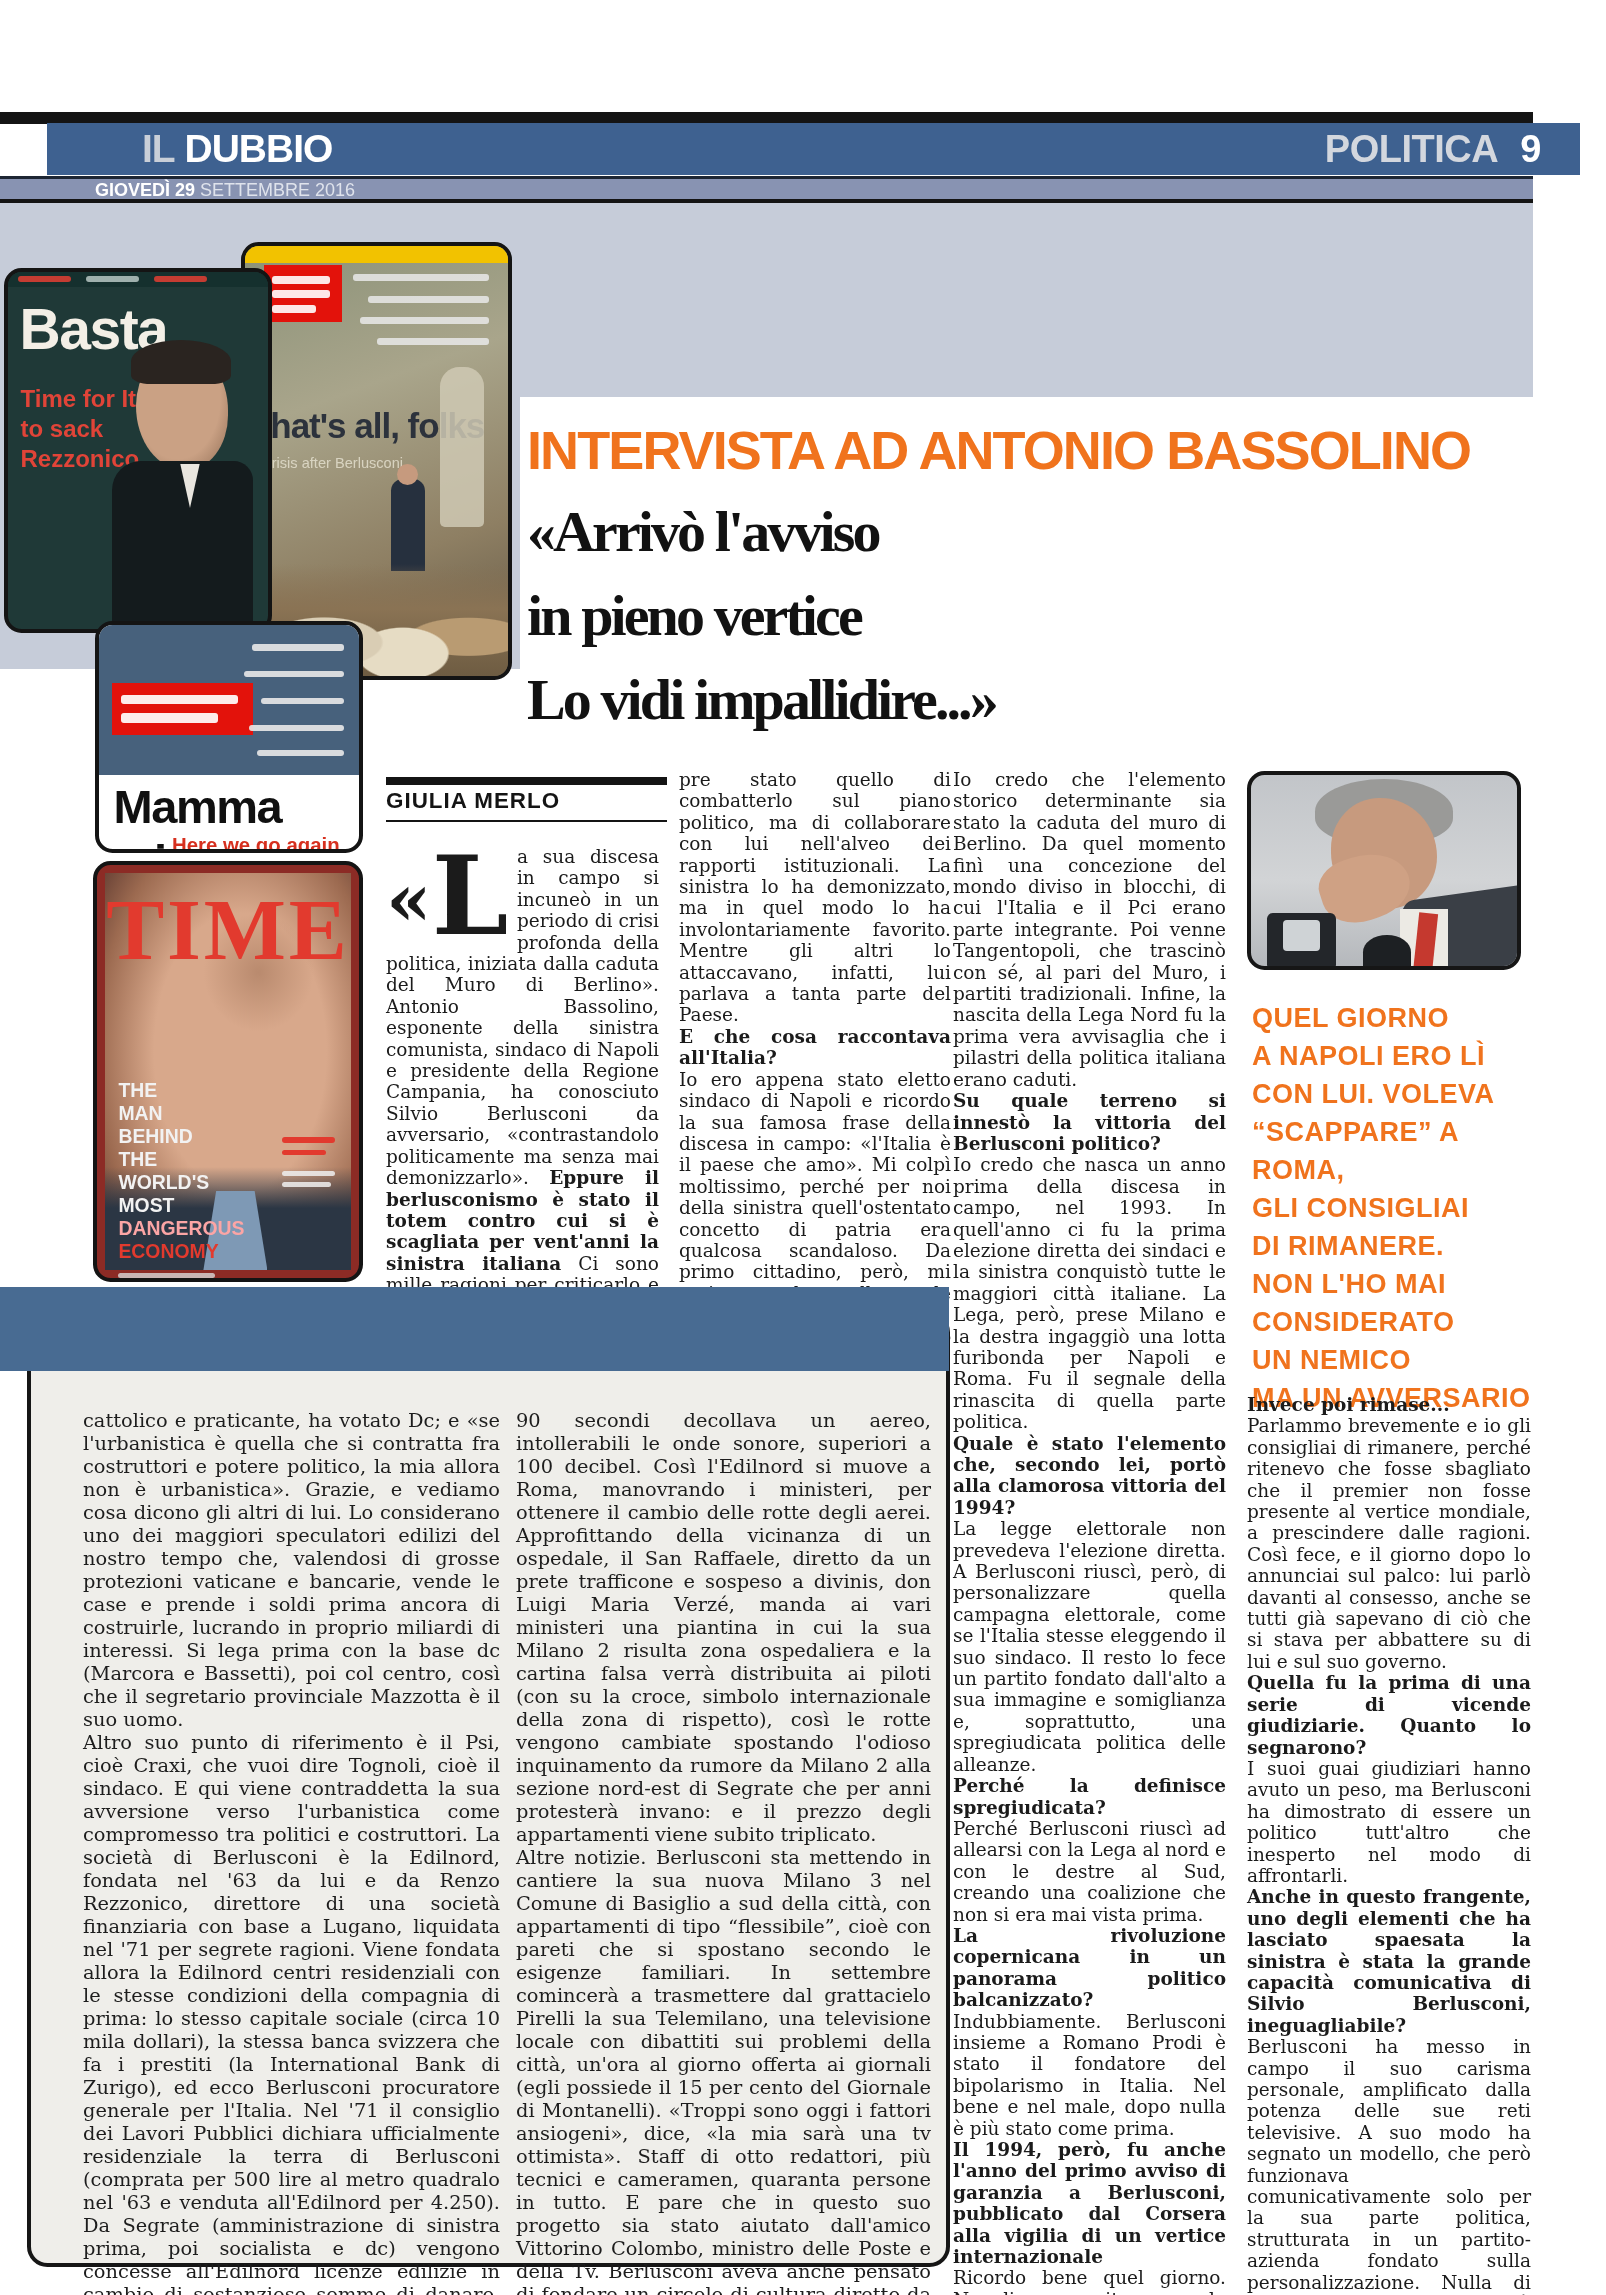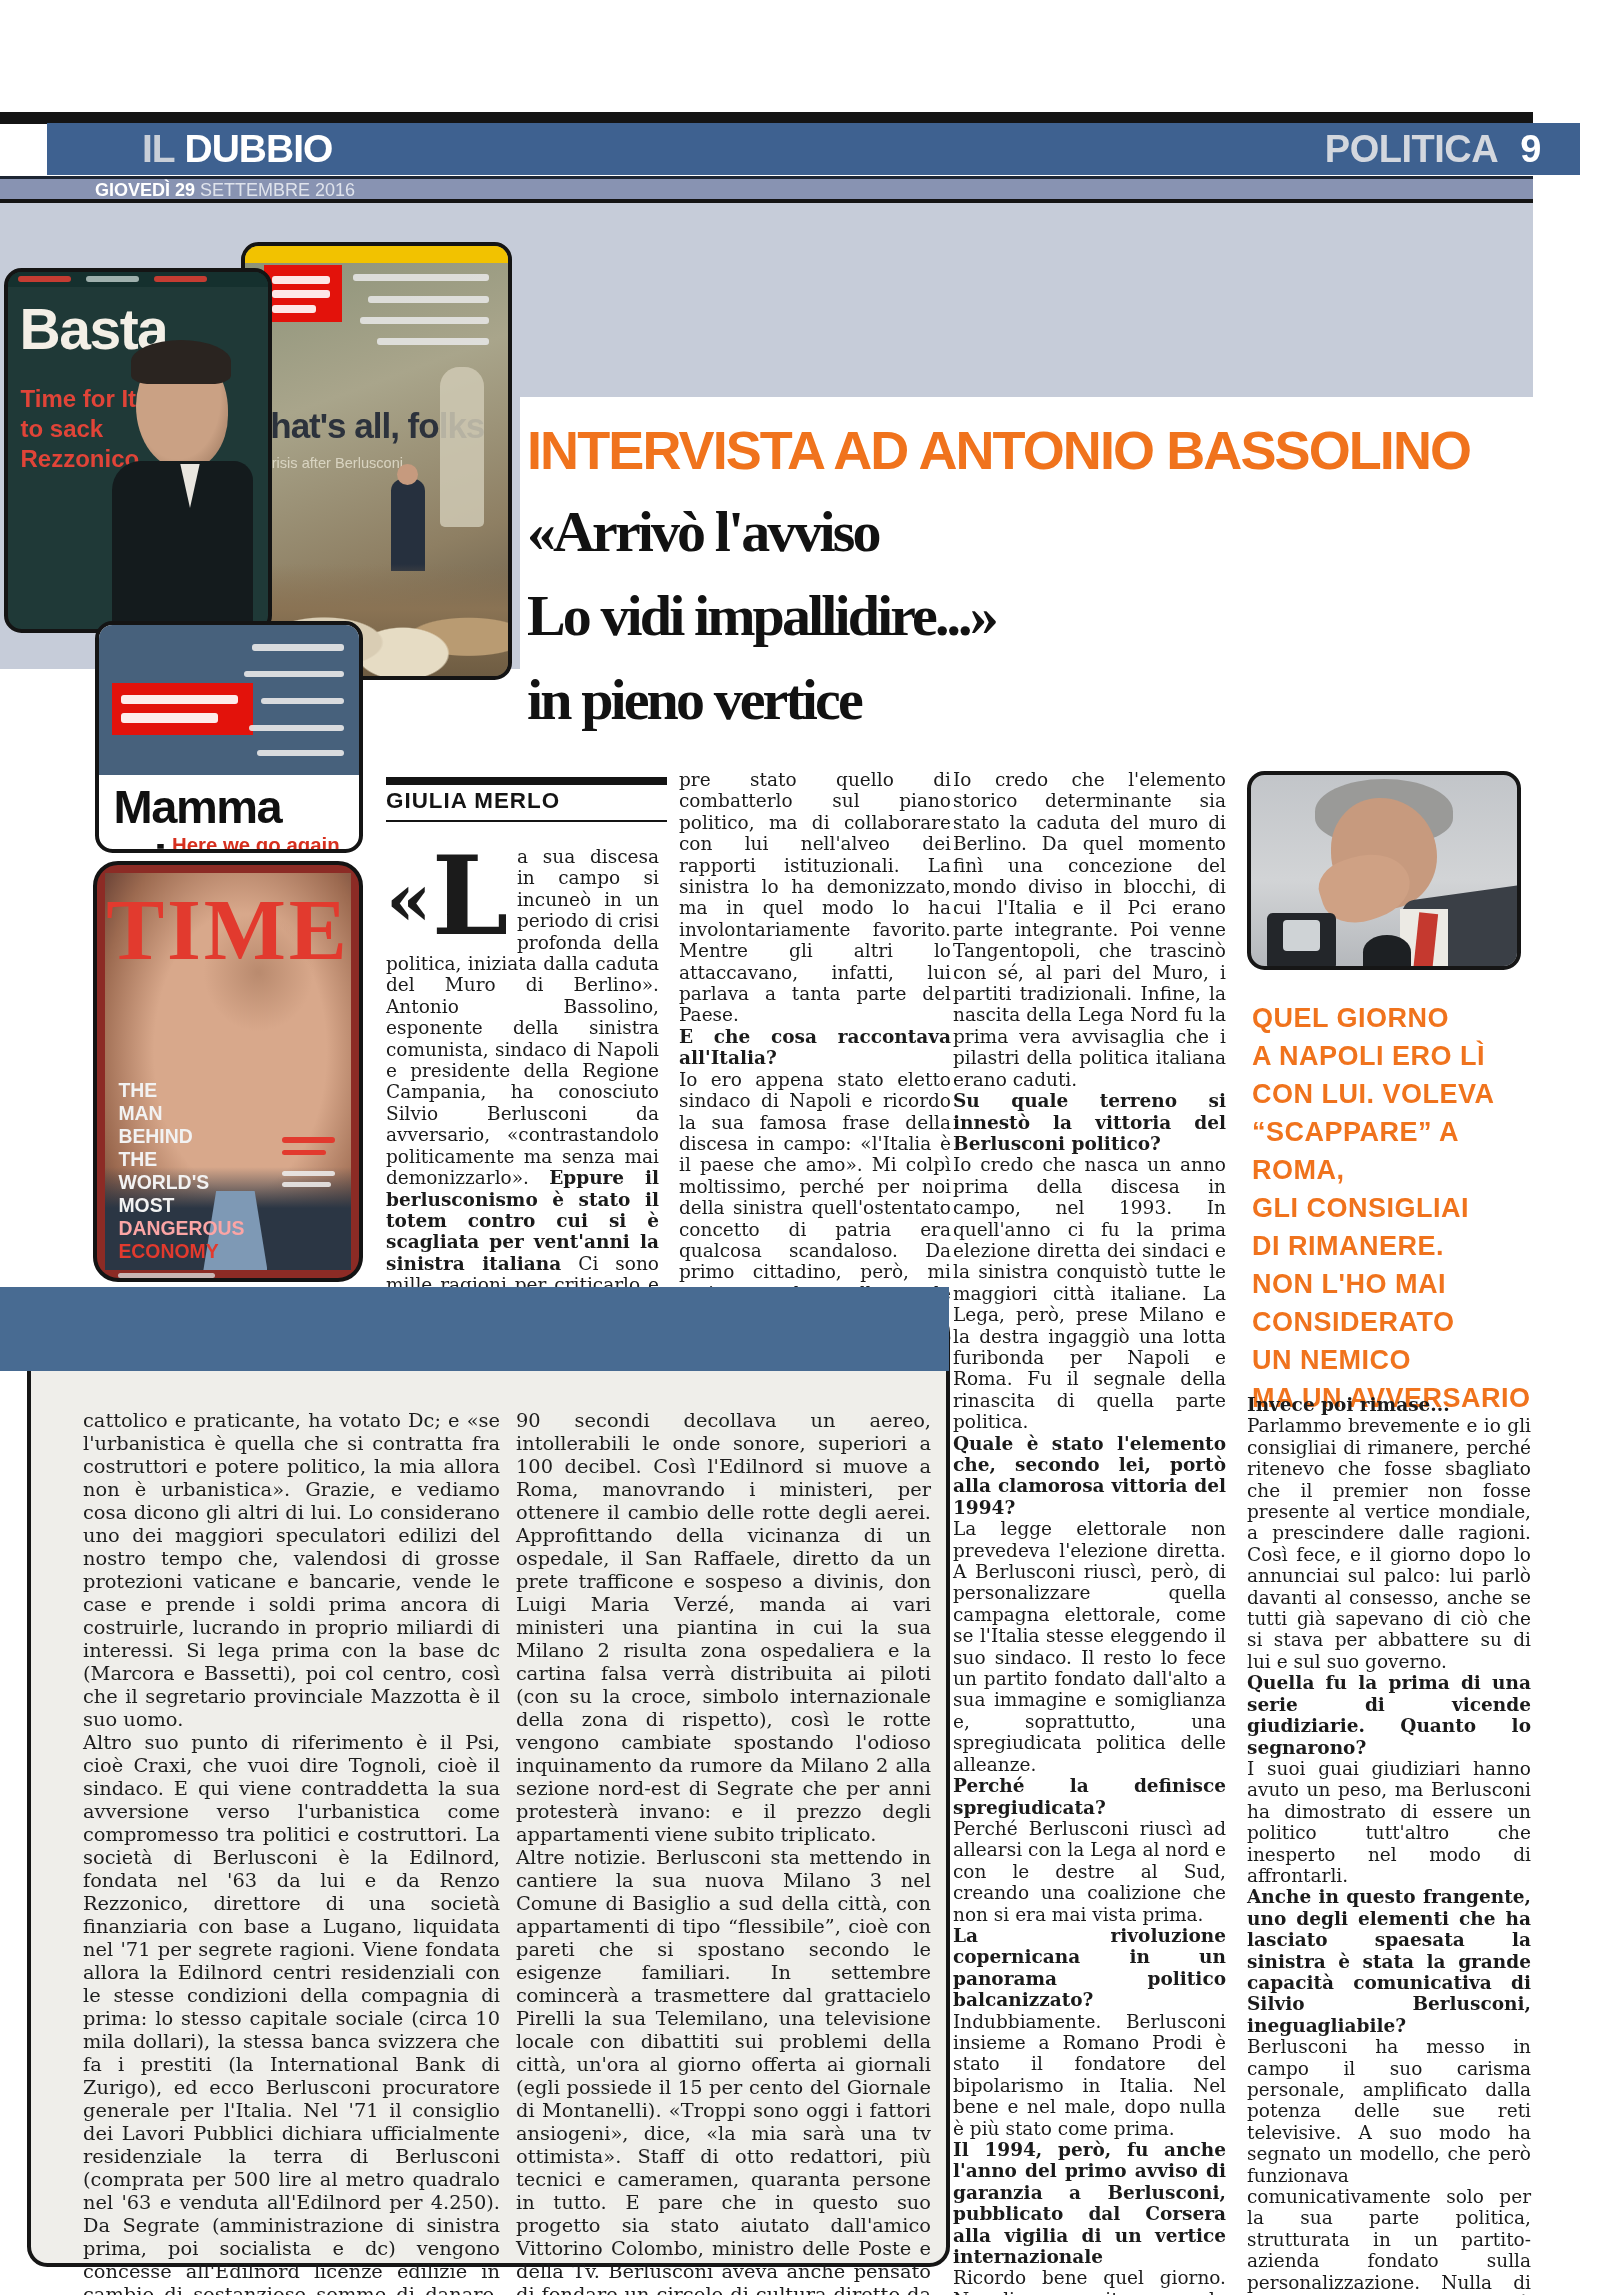--- a/index.html
+++ b/index.html
@@ -106,21 +106,21 @@
       <div class="bar" style="right:14.6px;top:19.4px;width:92px;height:6.3px;opacity:.9;"></div>
       <div class="bar" style="right:14.6px;top:46px;width:100px;height:6.3px;opacity:.9;"></div>
       <div class="bar" style="right:14.6px;top:73px;width:83px;height:6.3px;opacity:.9;"></div>
       <div class="bar" style="right:14.6px;top:100px;width:95px;height:6.3px;opacity:.9;"></div>
       <div class="bar" style="right:14.6px;top:125px;width:87px;height:6.3px;opacity:.9;"></div>
     </div>
     <div class="abs sans" style="left:14.6px;top:154px;width:243px;font-size:47px;font-weight:bold;color:#101010;letter-spacing:-1.5px;">Mamma mia</div>
     <div class="abs sans" style="left:73px;top:209px;font-size:20.4px;font-weight:bold;color:#d6301f;">Here we go again</div>
   </div>
 
-  <div class="abs rounded coverborder" style="left:93px;top:861px;width:270px;height:421px;z-index:5;overflow:hidden;background:#8c2b25;border-radius:25px;">
+  <div class="abs rounded coverborder" style="left:93px;top:861px;width:270px;height:421px;z-index:5;overflow:hidden;background:#8c2b25;">
     <div class="abs" style="left:7.8px;top:7.8px;right:7.8px;bottom:7.8px;
          background:radial-gradient(ellipse at 55% 45%,#d8a88b 0 45%,#9c6a50 75%,#52302a 100%);">
       <div class="abs" style="left:40%;top:10%;width:45%;height:30%;background:radial-gradient(ellipse,#b98a6e,transparent 70%);"></div>
       <div class="abs" style="left:0;bottom:0;width:100%;height:26%;background:linear-gradient(0deg,#2b3644 60%,transparent);"></div>
       <div class="abs" style="left:40%;bottom:0;width:26%;height:20%;background:#7e99b5;clip-path:polygon(20% 0,80% 0,100% 100%,0 100%);"></div>
     </div>
     <div class="abs lserif" style="left:0;top:13.6px;width:100%;text-align:center;font-size:87px;font-weight:bold;color:#e23a2e;letter-spacing:2.9px;">TIME</div>
     <div class="abs sans" style="left:21.4px;top:214px;font-size:19.4px;font-weight:bold;line-height:23px;color:#f2f2f2;">
       <div>THE</div>
       <div>MAN</div>
@@ -138,22 +138,22 @@
       <div class="bar" style="left:0;top:12.6px;width:44px;height:5.8px;background:#e23a2e;"></div>
       <div class="bar" style="left:0;top:34px;width:53px;height:4.9px;background:#f0f0f0;opacity:.85;"></div>
       <div class="bar" style="left:0;top:45px;width:49px;height:4.9px;background:#f0f0f0;opacity:.85;"></div>
     </div>
   </div>
 
   <div class="abs sans" style="left:527px;top:419px;width:1001px;font-size:54px;font-weight:bold;color:#f0731d;letter-spacing:-1.9px;white-space:nowrap;">INTERVISTA AD ANTONIO BASSOLINO</div>
 
   <div class="abs lserif" style="left:527px;top:490px;width:1006px;font-weight:bold;color:#121212;font-size:58px;line-height:84px;letter-spacing:-2.9px;">
     <div>«Arrivò l'avviso</div>
+    <div>in pieno vertice</div>
     <div>Lo vidi impallidire...»</div>
-    <div>in pieno vertice</div>
   </div>
 
   <div class="abs" style="left:386px;top:777px;width:281px;height:7.8px;background:#141414;"></div>
   <div class="abs sans" style="left:386px;top:788px;font-size:22.4px;font-weight:bold;letter-spacing:1px;color:#141414;">GIULIA MERLO</div>
   <div class="abs" style="left:386px;top:820px;width:281px;height:2.4px;background:#141414;"></div>
 
   <div class="abs body-col serif" style="left:386px;top:846px;width:273px;height:418px;">
     <p>
       <span style="float:left;line-height:0.8;margin:6.8px 8.7px 0 0;">
         <span style="font-size:73px;font-weight:bold;vertical-align:8.7px;">«</span><span style="font-size:109px;font-weight:bold;">L</span>

